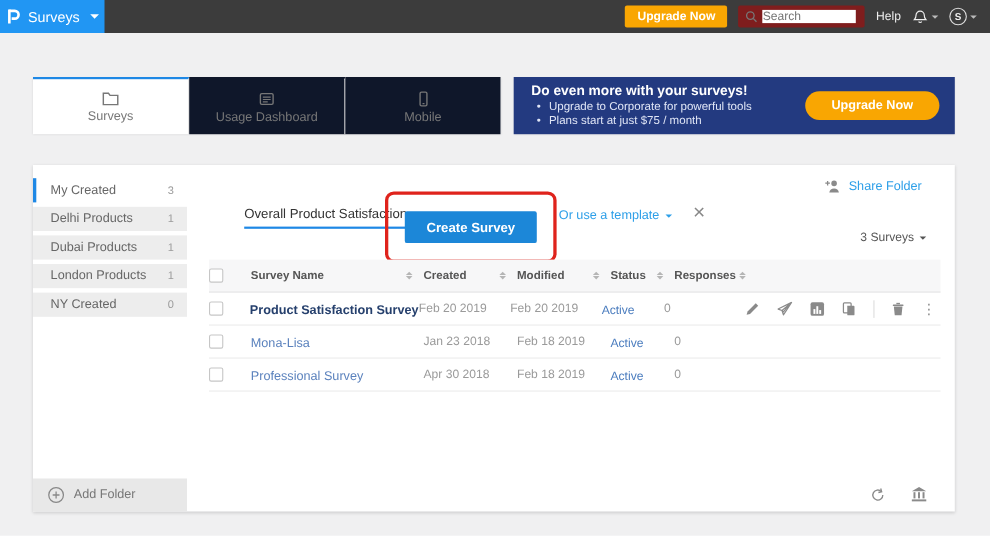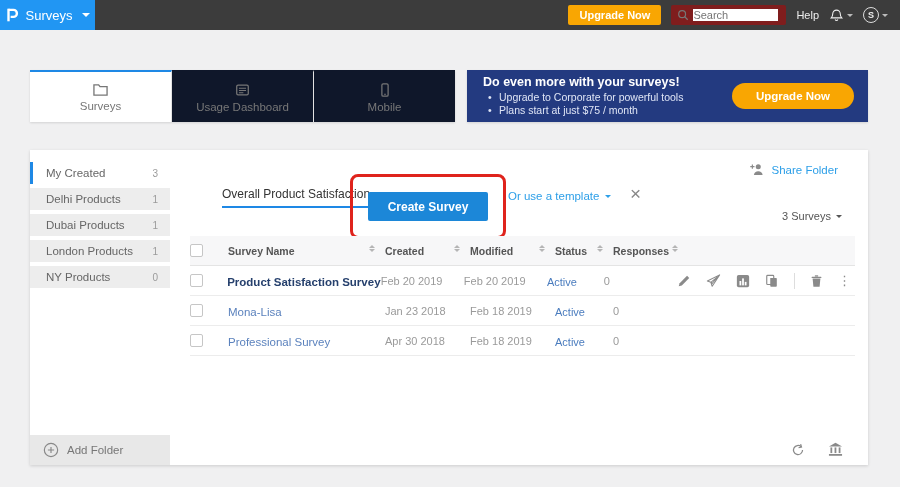--- a/index.html
+++ b/index.html
@@ -62,21 +62,21 @@
   .tbl { position:absolute; left:20px; top:86px; width:665px; }
   .trow { display:flex; align-items:center; height:30px; border-bottom:1px solid #ececec; }
   .trow.thead { background:#f7f7f8; border-bottom:1px solid #e4e4e4; }
   .c-check { width:38px; display:flex; align-items:center; }
   .c-name { width:157px; }
   .c-created { width:85px; }
   .c-modified { width:85px; }
   .c-status { width:58px; }
   .c-resp { width:75px; }
   .c-actions { flex:1; display:flex; align-items:center; justify-content:flex-end; gap:15px; padding-right:4px; }
-  .thead .hc { font-size:10.5px; font-weight:bold; color:#555; display:flex; justify-content:space-between; padding-right:10px; }
+  .thead .hc { font-size:10.5px; font-weight:bold; color:#555; display:flex; align-items:center; justify-content:space-between; padding-right:10px; }
   .sort { display:inline-flex; flex-direction:column; gap:1px; cursor:pointer; }
   .sort i { display:block; width:0; height:0; border-left:3px solid transparent; border-right:3px solid transparent; }
   .sort .up { border-bottom:3px solid #b5b5b5; }
   .sort .dn { border-top:3px solid #b5b5b5; }
   .checkbox { width:13px; height:13px; border:1px solid #c6c6c6; border-radius:2px; background:#fff; cursor:pointer; }
   .cell-date, .cell-resp { font-size:11px; color:#9a9a9a; }
   .cell-status { font-size:11px; color:#4a7cbe; cursor:pointer; }
   .name-main { font-size:11.5px; font-weight:bold; color:#26406d; cursor:pointer; }
   .name-link { font-size:11.5px; color:#5b82bd; cursor:pointer; }
   .act-icon { cursor:pointer; display:flex; align-items:center; }
@@ -167,21 +167,21 @@
     </div>
     <div class="side-item">
       <span class="side-label">Dubai Products</span>
       <span class="side-count">1</span>
     </div>
     <div class="side-item">
       <span class="side-label">London Products</span>
       <span class="side-count">1</span>
     </div>
     <div class="side-item">
-      <span class="side-label">NY Products</span>
+      <span class="side-label">NY Created</span>
       <span class="side-count">0</span>
     </div>
     <div class="add-folder">
       <svg width="16" height="16" viewBox="0 0 18 18">
         <circle cx="9" cy="9" r="7.5" fill="none" stroke="#888" stroke-width="1.3"></circle>
         <path d="M9 5.5 v7 M5.5 9 h7" stroke="#888" stroke-width="1.3"></path>
       </svg>
       <span>Add Folder</span>
     </div>
   </div>

